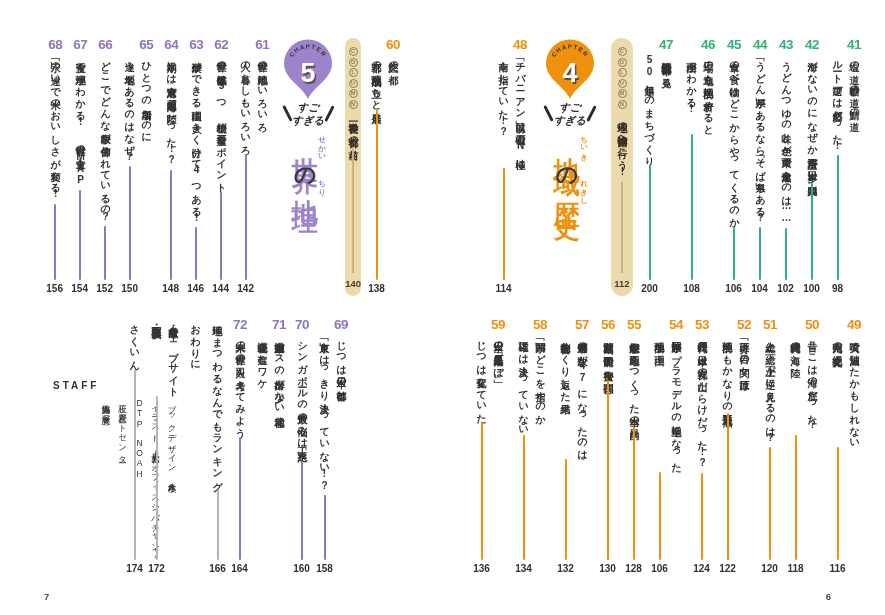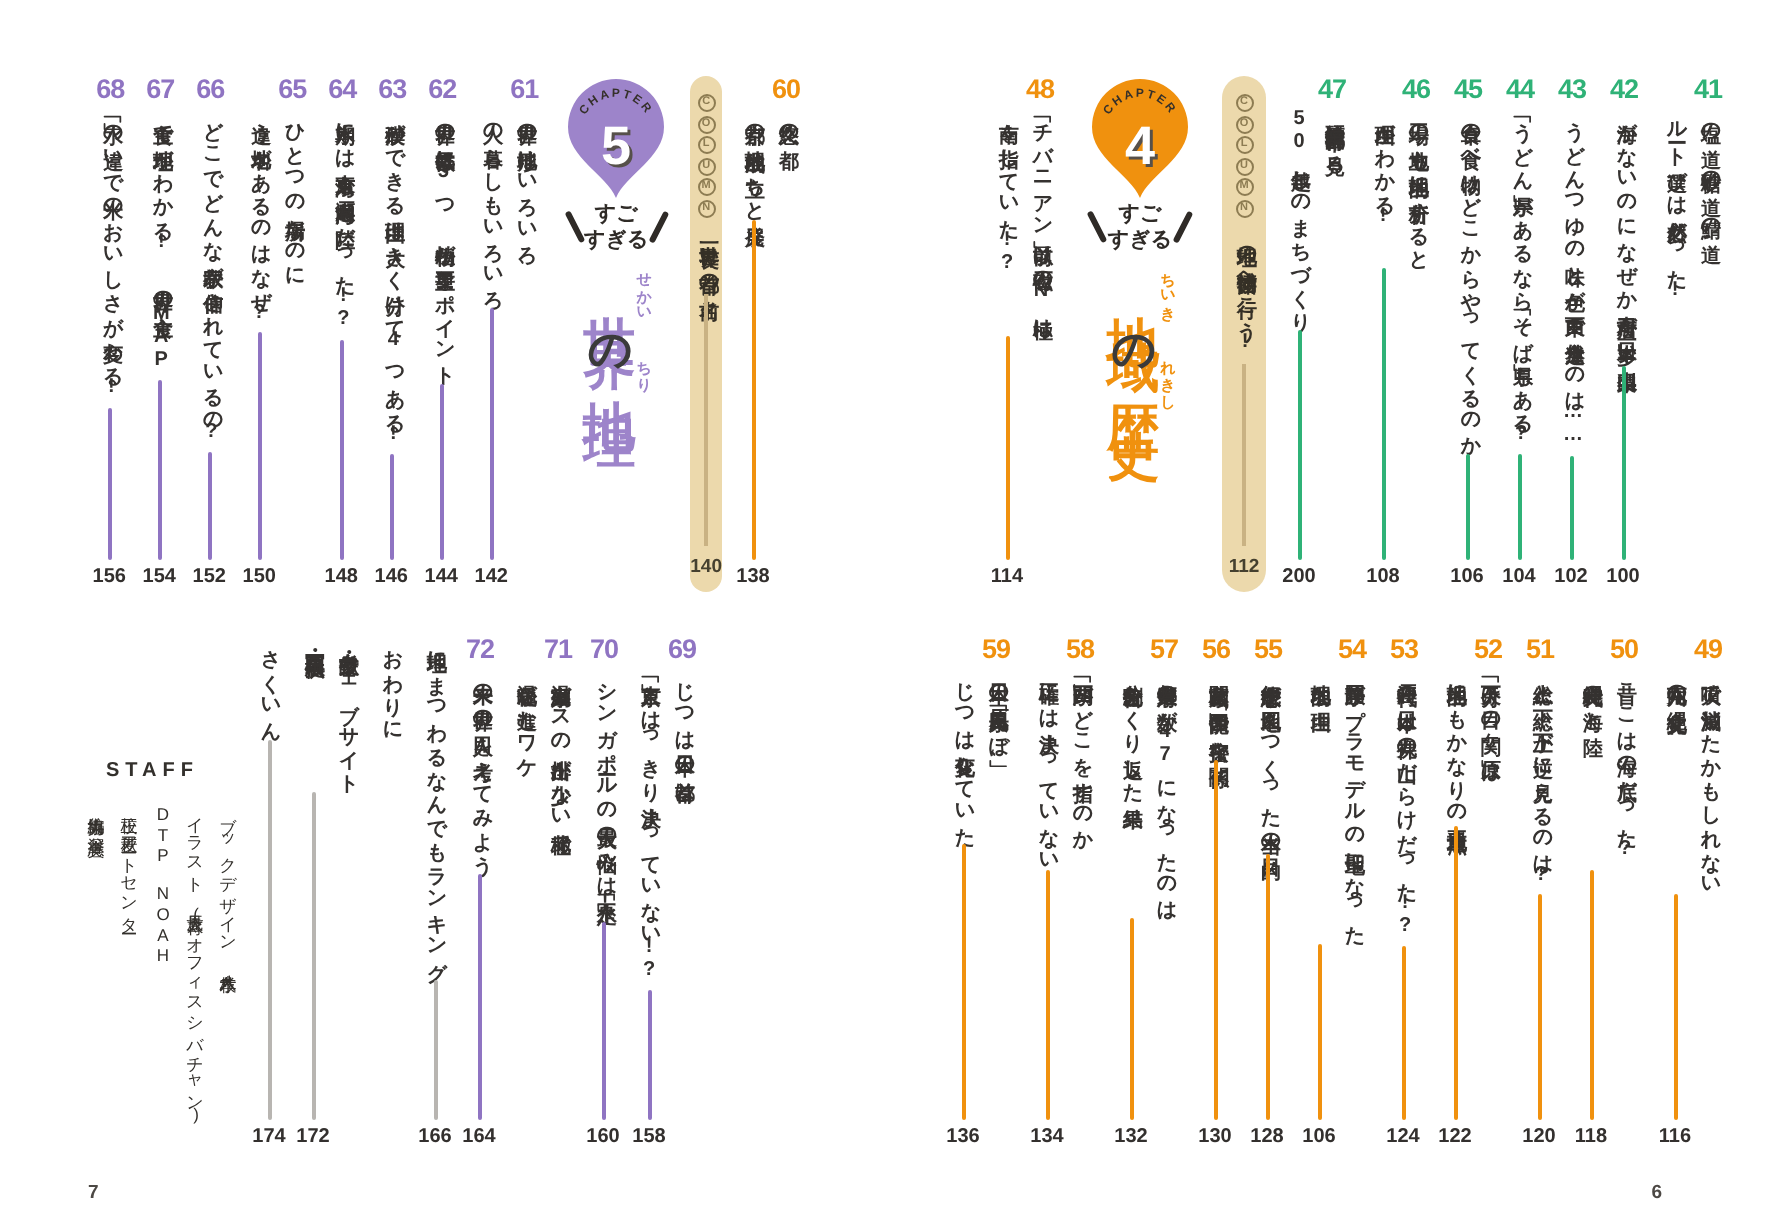--- a/index.html
+++ b/index.html
@@ -30,21 +30,21 @@
     flex:1;width:17px;min-height:22px;align-self:flex-start;
     display:flex;flex-direction:column;align-items:center;padding-top:4px;
   }
   .e-line{width:2px;flex:1;background:var(--c);border-radius:1px;}
   .e-page{font-size:10px;font-weight:bold;color:#33302e;padding-top:3px;height:13px;}
 
   
   .chapter{display:flex;flex-direction:column;align-items:center;height:100%;width:62px;margin:0 2px;}
   .pin{display:block;}
   .chap-sub{display:flex;align-items:center;gap:4px;margin-top:1px;}
-  .chap-sub .txt{font-size:10.5px;font-weight:bold;line-height:12.5px;text-align:center;white-space:pre-line;color:#2f2b27;}
+  .chap-sub .txt{font-size:10.5px;font-weight:bold;line-height:12.5px;text-align:center;white-space:pre-line;color:#2f2b27;font-style:italic;}
   .slash{width:2.5px;height:17px;background:#2f2b27;border-radius:2px;}
   .slash.l{transform:rotate(-27deg);} .slash.r{transform:rotate(27deg);}
   .chap-title{
     writing-mode:vertical-rl;text-orientation:upright;margin-top:5px;
     font-size:26px;line-height:29px;font-weight:bold;letter-spacing:1px;
   }
   .chap-title .acc{color:var(--c);} .chap-title .par{color:#3a3a3a;font-size:22px;}
   .chap-title ruby rt{font-size:7.5px;font-weight:bold;color:var(--c);letter-spacing:0;}
 
   
@@ -55,21 +55,21 @@
   .cb-badge{display:flex;flex-direction:column;gap:1.5px;margin-bottom:6px;}
   .cb-badge .cl{
     width:9px;height:9px;box-sizing:border-box;border:1px solid #8d7c52;border-radius:50%;
     color:#8d7c52;font-size:5.5px;line-height:7px;text-align:center;font-weight:bold;
   }
   .cb-title{writing-mode:vertical-rl;text-orientation:upright;font-size:10px;font-weight:bold;color:#353026;letter-spacing:0.5px;}
   .cb-line{width:1.5px;flex:1;min-height:8px;background:#c9b283;margin:5px 0;}
   .cb-page{font-size:9.5px;font-weight:bold;color:#45402f;}
 
   
-  .staff{width:72px;height:100%;box-sizing:border-box;display:flex;flex-direction:column;align-items:center;padding-top:62px;margin-right:4px;}
+  .staff{width:72px;height:100%;box-sizing:border-box;display:flex;align-items:center;padding-top:62px;margin-right:4px;}
   .staff-h{font-size:10px;font-weight:bold;letter-spacing:3px;color:#33302c;margin-bottom:11px;align-self:flex-start;margin-left:8px;}
   .staff-cols{display:flex;flex-direction:row-reverse;gap:3.5px;}
   .staff-line{writing-mode:vertical-rl;text-orientation:upright;font-size:8.5px;line-height:13px;letter-spacing:0.3px;color:#33302c;}
 
   .folio{position:absolute;bottom:13px;font-size:9.5px;font-weight:bold;color:#4c4844;}
   .folio-l{left:44px;} .folio-r{right:54px;}
 </style>
 </head>
 <body>
 
@@ -251,20 +251,24 @@
         </div>
       </div>
     <div class="folio folio-l">7</div>
   </section>
   <section class="page" id="pgR">
     <div class="sect" id="sec-right-top">
         <div class="entry" style="--c: #2fb277;">
           <div class="e-num">41</div>
           <div class="e-title">塩の道、砂糖の道、鯖の道
 ルート選びは必然だった!</div>
+          <div class="e-tail">
+            <div class="e-line"></div>
+            <div class="e-page">98</div>
+          </div>
         </div>
         <div class="entry" style="--c: #2fb277;">
           <div class="e-num">42</div>
           <div class="e-title">海がないのになぜか寿司店が日本一多い山梨県</div>
           <div class="e-tail">
             <div class="e-line"></div>
             <div class="e-page">100</div>
           </div>
         </div>
         <div class="entry" style="--c: #2fb277;">

